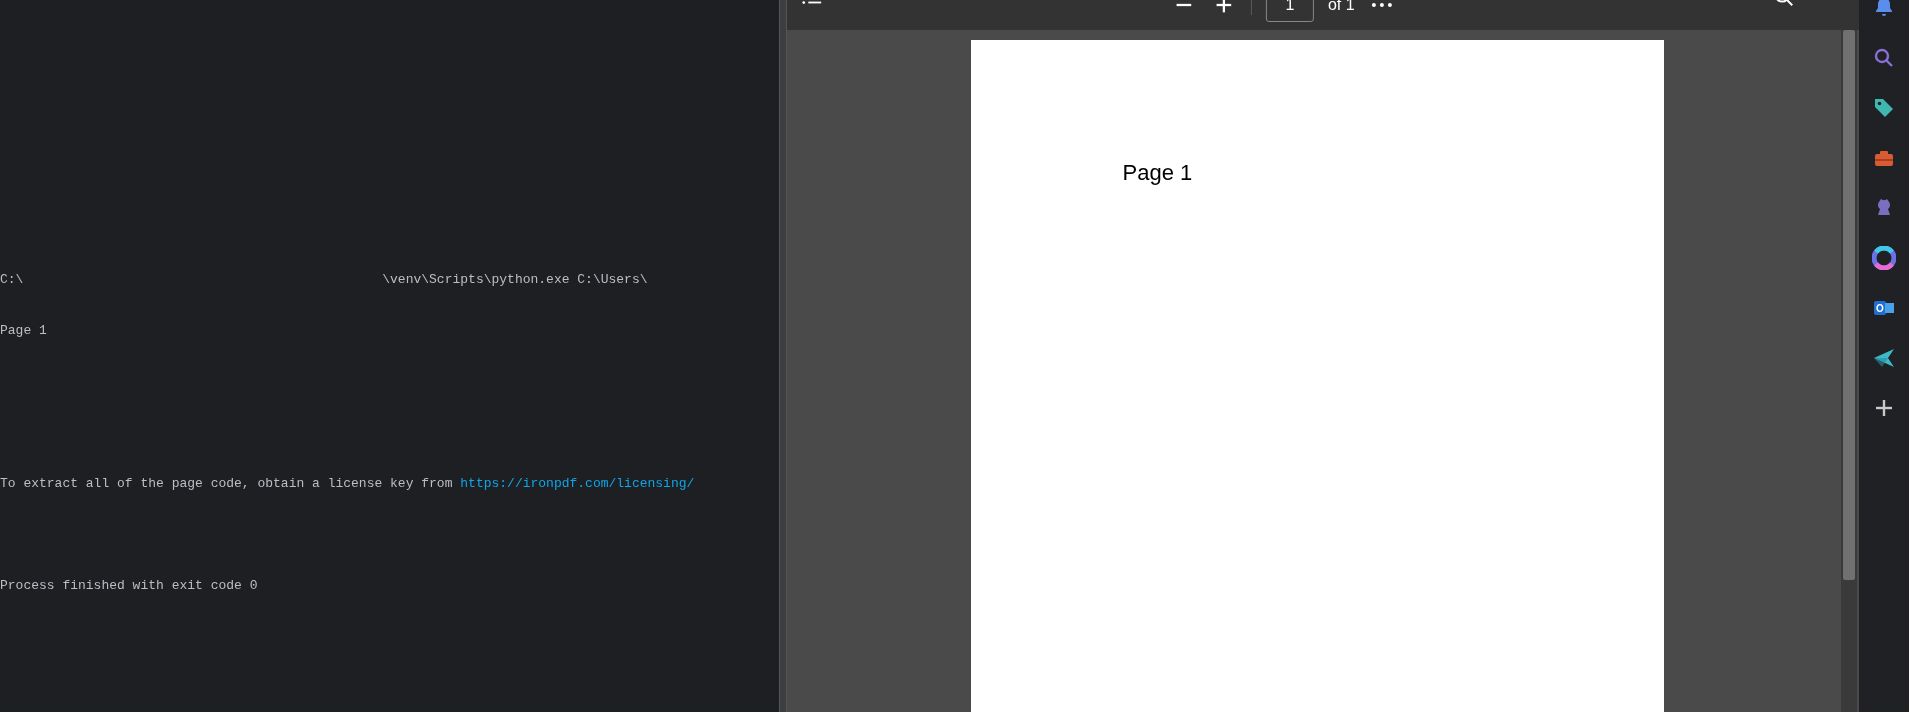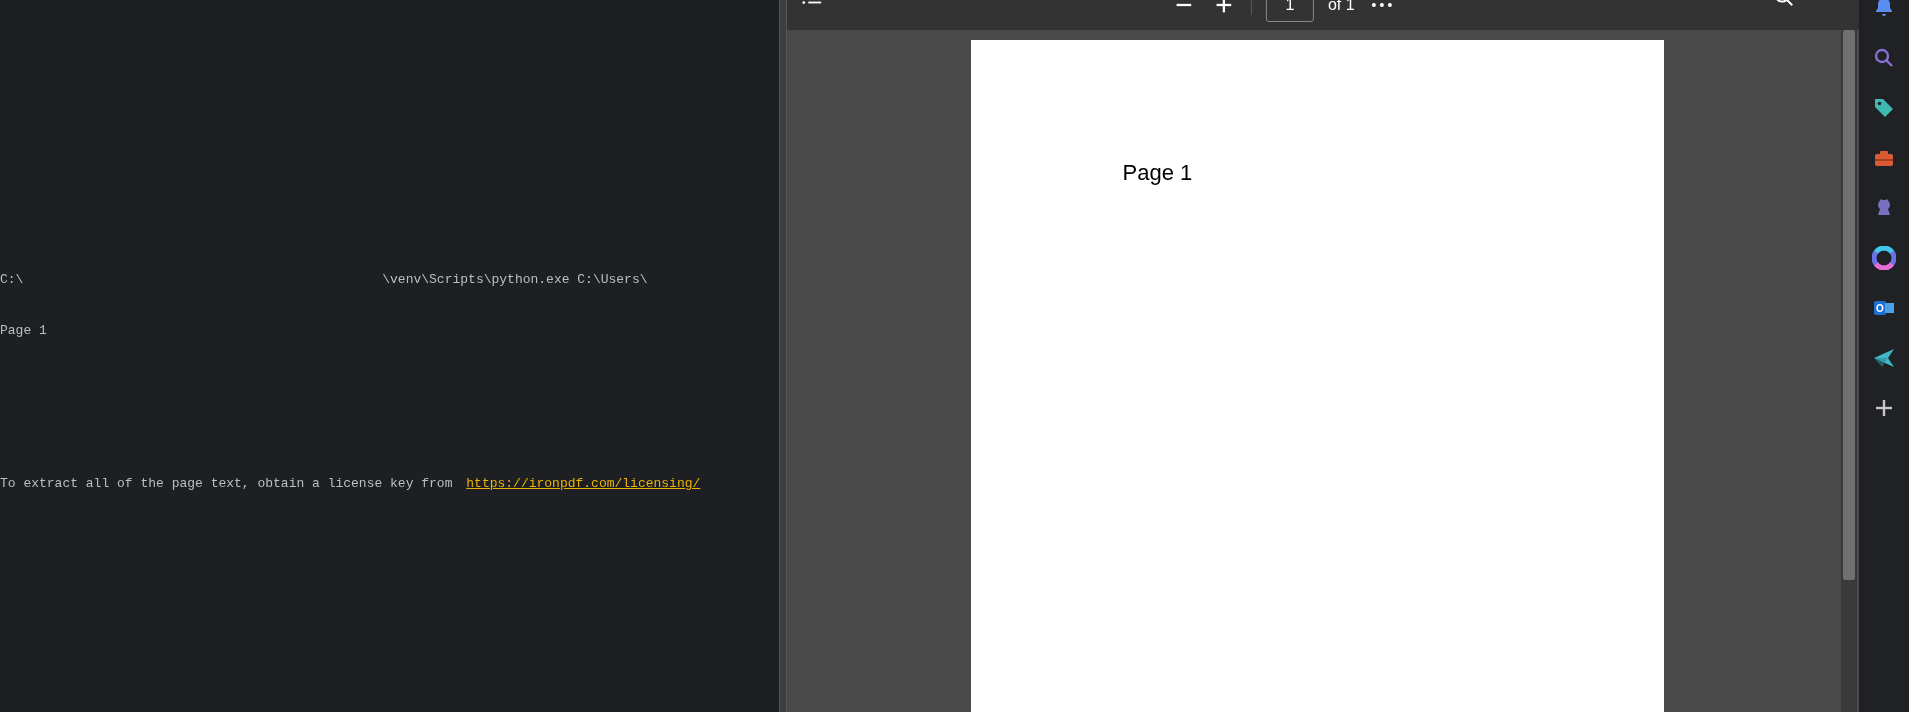--- a/index.html
+++ b/index.html
@@ -30,24 +30,22 @@
       position: absolute;
       top: 237px;
       left: 0;
       width: 100%;
       white-space: pre;
     }
     .terminal-line {
       display: block;
     }
     .terminal-link {
-      color: #eab308;
-      text-decoration: underline;
+      color: #0ea5e9;
       cursor: pointer;
-      margin-left: 6px;
     }
     
     .divider {
       width: 8px;
       height: 100%;
       background: #3c3f41;
       border-left: 1px solid #555;
       border-right: 1px solid #555;
     }
     
@@ -199,22 +197,23 @@
   </style>
 </head>
 <body>
 
 <div class="terminal-panel">
   <div class="terminal-content">
     <span class="terminal-line">C:\                                              \venv\Scripts\python.exe C:\Users\                        \pythonProject\main.py</span>
     <span class="terminal-line">Page 1</span>
     <span class="terminal-line"> </span>
     <span class="terminal-line"> </span>
-    <span class="terminal-line"><span>To extract all of the page text, obtain a license key from </span><a class="terminal-link">https://ironpdf.com/licensing/</a></span>
+    <span class="terminal-line"><span>To extract all of the page code, obtain a license key from </span><a class="terminal-link">https://ironpdf.com/licensing/</a></span>
     <span class="terminal-line"> </span>
+    <span class="terminal-line">Process finished with exit code 0</span>
   </div>
 </div>
 
 <div class="divider"></div>
 
 <div class="pdf-panel">
   <div class="pdf-toolbar">
     <div class="toolbar-left">
       <div class="tb-icon" style="margin-top:-16px;">
         <svg viewBox="0 0 24 24" fill="none" stroke="#fff" stroke-width="2">

